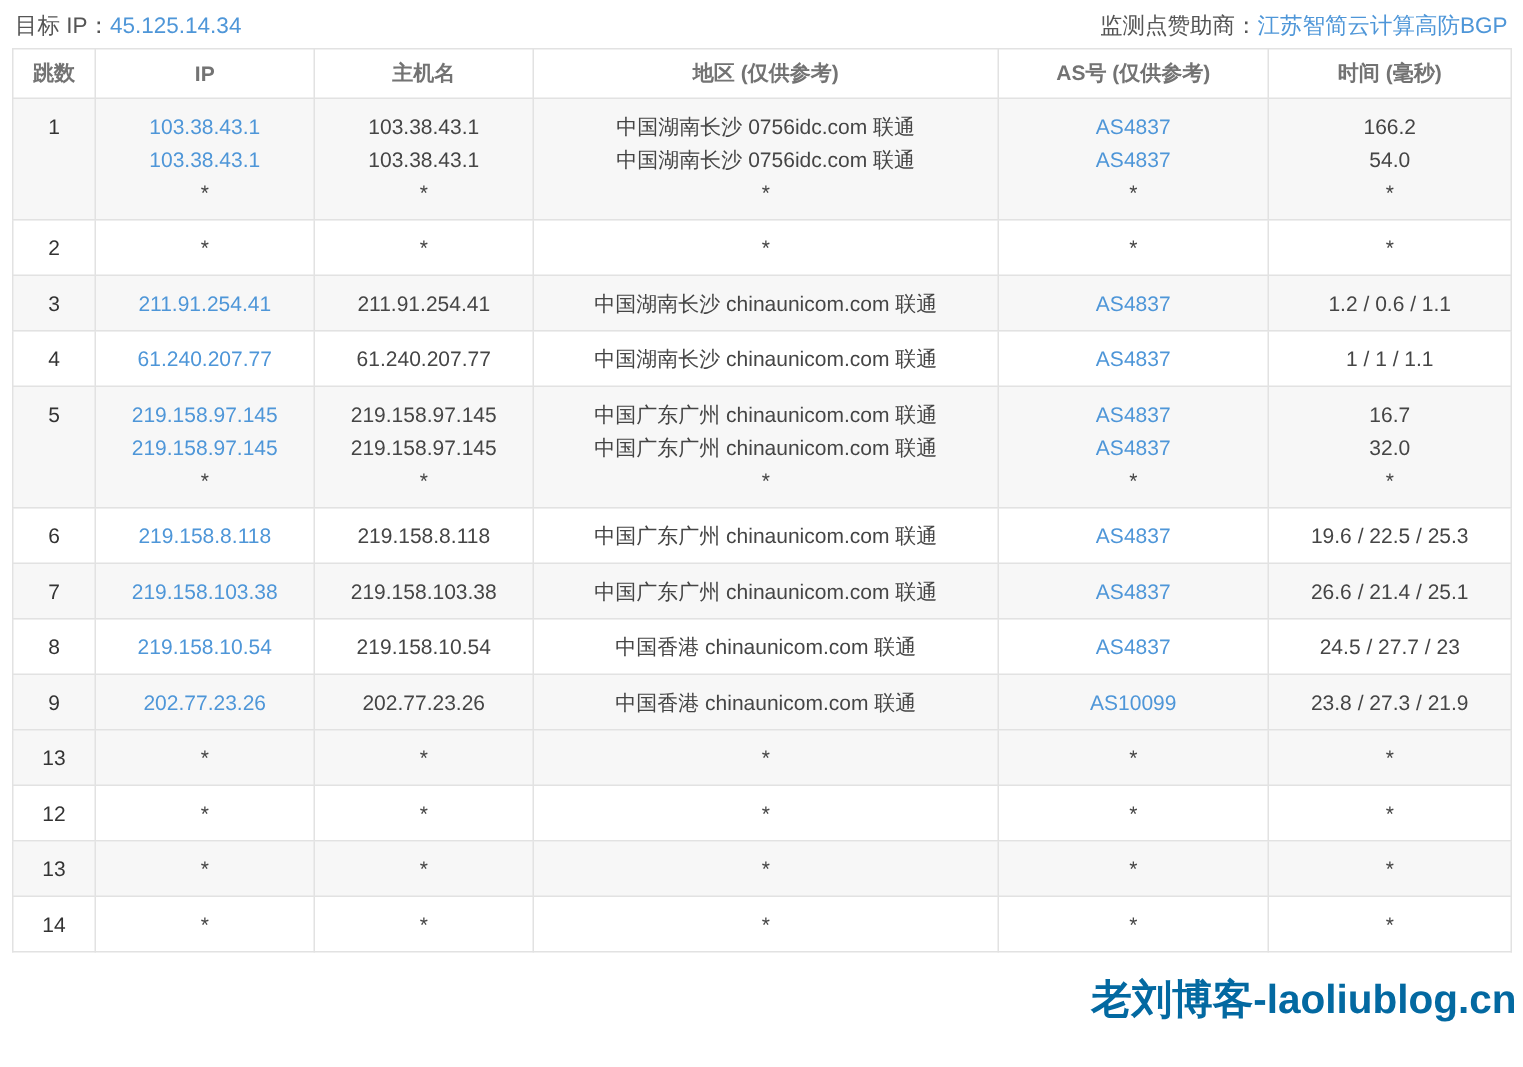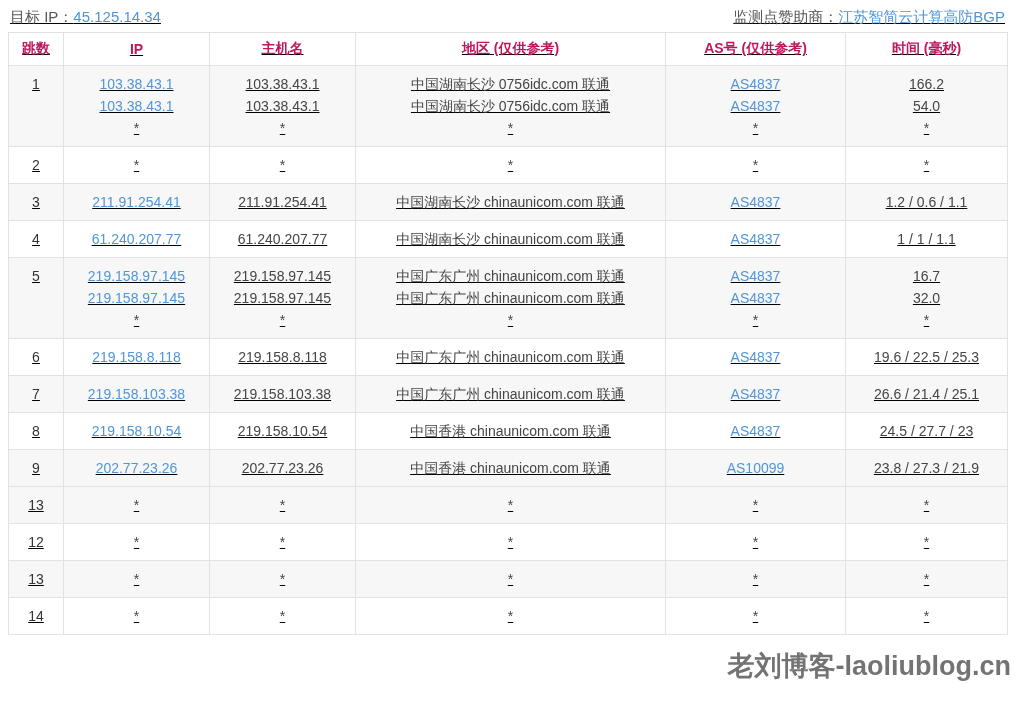--- a/index.html
+++ b/index.html
@@ -7,21 +7,20 @@
   body {
     font-family: "Liberation Sans", "DejaVu Sans", sans-serif;
     width: 1015px;
   }
   .page {
     position: relative;
     width: 1015px;
     height: 711px;
     overflow: hidden;
     background: #fff;
-    text-decoration: underline;
   }
   .topbar {
     display: flex;
     justify-content: space-between;
     align-items: center;
     padding: 8px 10px 5px 10px;
     font-size: 15px;
     color: #555;
   }
   .topbar .grp { white-space: nowrap; }
@@ -34,41 +33,41 @@
   }
   table.trace th, table.trace td {
     border: 1px solid #e2e2e2;
     text-align: center;
   }
   table.trace { border-top: 1px solid #d2d2d2; }
   th {
     height: 33px;
     font-size: 14px;
     font-weight: bold;
-    color: #be185d;
+    color: #737373;
     background: #fff;
     vertical-align: middle;
   }
   td {
     font-size: 14px;
     color: #454545;
     vertical-align: top;
     padding: 7px 4px;
     line-height: 22px;
   }
   td.hop { color: #333; }
   tr.striped td { background: #f7f7f7; }
   .line { line-height: 22px; }
   .watermark {
     position: absolute;
     top: 648px;
     right: 4px;
     font-size: 27px;
     font-weight: bold;
-    color: #737373;
+    color: #0369a1;
     letter-spacing: 0;
     white-space: nowrap;
     text-shadow:
       -2px -2px 0 #fff, 2px -2px 0 #fff, -2px 2px 0 #fff, 2px 2px 0 #fff,
       -2px 0 0 #fff, 2px 0 0 #fff, 0 -2px 0 #fff, 0 2px 0 #fff;
     pointer-events: none;
   }
 </style>
 </head>
 <body>

